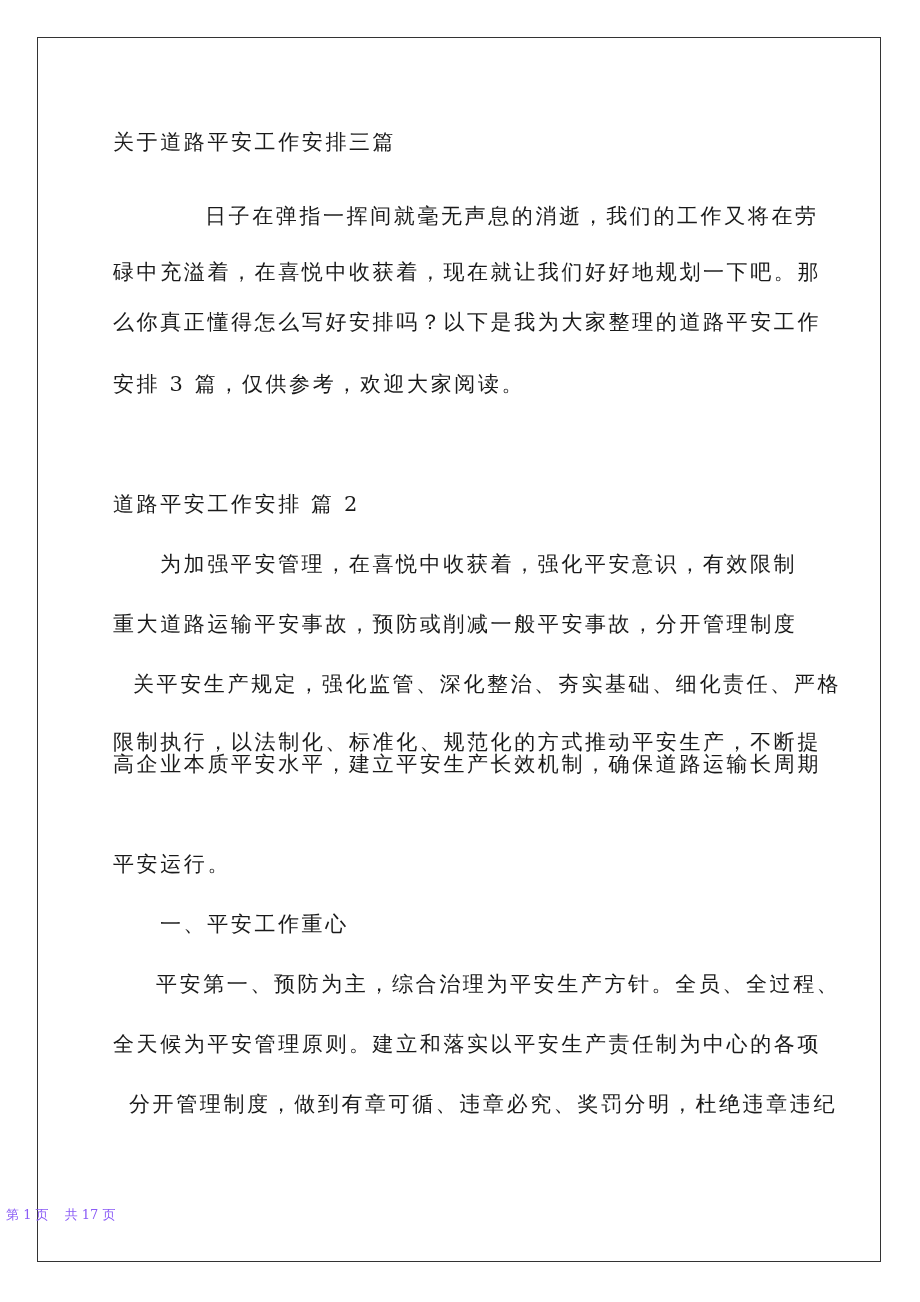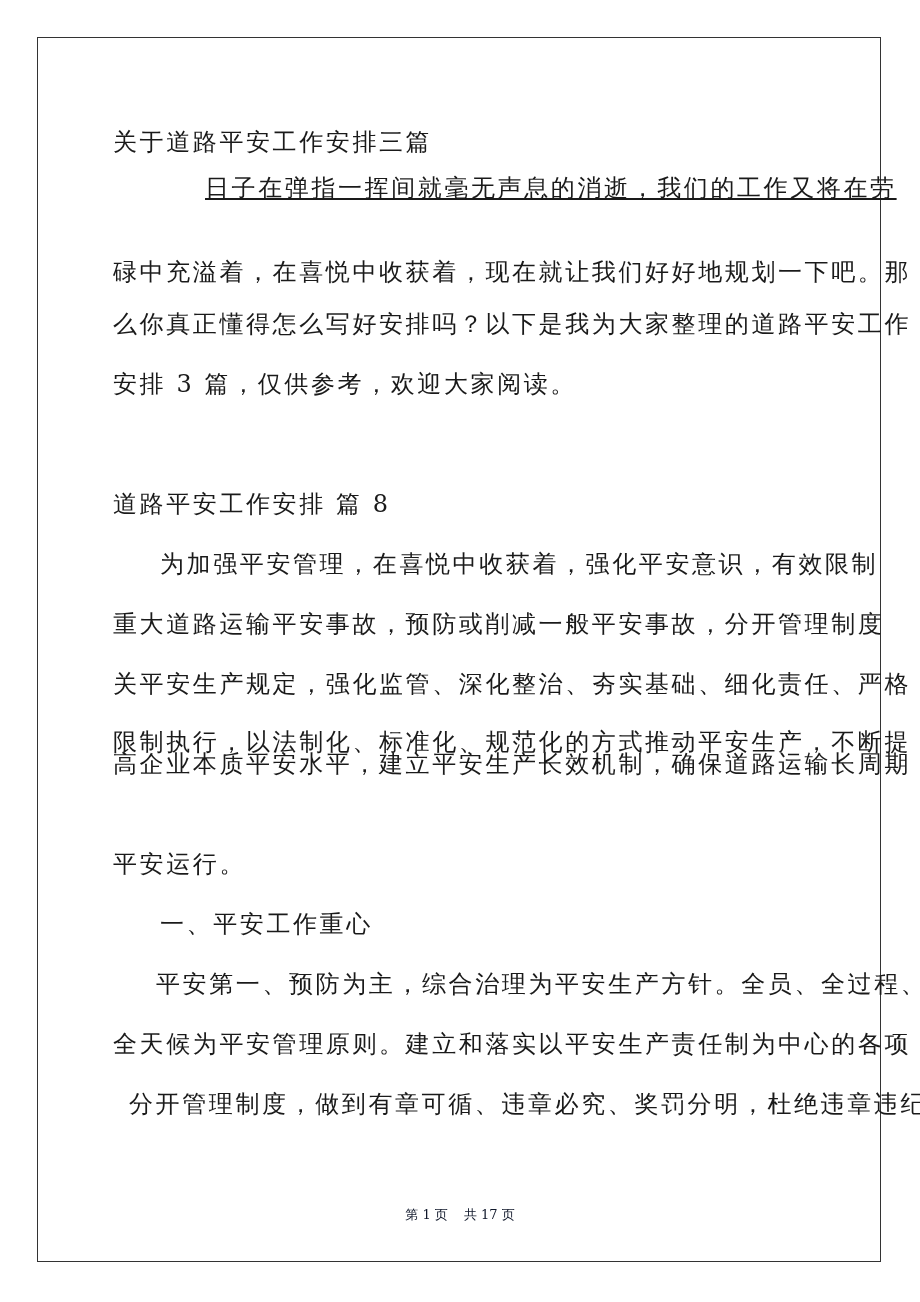--- a/index.html
+++ b/index.html
@@ -1,42 +1,42 @@
 <!DOCTYPE html>
 <html><head>
 <meta charset="utf-8">
 <style>
   html, body { margin: 0; padding: 0; background: #ffffff; }
   body { width: 920px; height: 1302px; position: relative; overflow: hidden;
          font-family: "DejaVu Serif", "Liberation Serif", serif; color: #1a1a1a; }
   .page-border { position: absolute; left: 37px; top: 37px; width: 844px; height: 1225px;
                  border: 1.5px solid #333333; box-sizing: border-box; }
-  .line { position: absolute; left: 113px; font-size: 24px; line-height: 24px;
+  .line { position: absolute; left: 113px; font-size: 21px; line-height: 24px;
           white-space: nowrap; letter-spacing: 2.6px; }
-  .footer { position: absolute; top: 1206px; left: 0; width: 920px; text-align: center;
-            font-size: 13px; color: #0f172a; }
+  .footer { position: absolute; top: 1206px; left: 0; width: 920px; 
+            font-size: 13px; color: #8b5cf6; }
   .footer span { margin: 0 6px; }
 </style>
 </head>
 <body>
 
 <div class="page-border"></div>
 
 <div class="line" style="top:130px;">关于道路平安工作安排三篇</div>
 
-<div class="line" style="top:176px; left:205px;text-decoration:underline;">日子在弹指一挥间就毫无声息的消逝，我们的工作又将在劳</div>
+<div class="line" style="top:204px; left:205px;">日子在弹指一挥间就毫无声息的消逝，我们的工作又将在劳</div>
 <div class="line" style="top:252px;margin-top:8px;">碌中充溢着，在喜悦中收获着，现在就让我们好好地规划一下吧。那</div>
-<div class="line" style="top:312px;">么你真正懂得怎么写好安排吗？以下是我为大家整理的道路平安工作</div>
+<div class="line" style="top:312px;font-family:Liberation Mono, monospace;">么你真正懂得怎么写好安排吗？以下是我为大家整理的道路平安工作</div>
 <div class="line" style="top:372px;">安排 3 篇，仅供参考，欢迎大家阅读。</div>
 
-<div class="line" style="top:492px;">道路平安工作安排  篇 8</div>
+<div class="line" style="top:492px;">道路平安工作安排  篇 2</div>
 
 <div class="line" style="top:552px; left:160px;">为加强平安管理，在喜悦中收获着，强化平安意识，有效限制</div>
 <div class="line" style="top:612px;">重大道路运输平安事故，预防或削减一般平安事故，分开管理制度</div>
-<div class="line" style="top:672px;">关平安生产规定，强化监管、深化整治、夯实基础、细化责任、严格</div>
+<div class="line" style="top:672px;margin-left:20px;">关平安生产规定，强化监管、深化整治、夯实基础、细化责任、严格</div>
 <div class="line" style="top:730px;text-align:center;">限制执行，以法制化、标准化、规范化的方式推动平安生产，不断提</div>
 <div class="line" style="top:752px;">高企业本质平安水平，建立平安生产长效机制，确保道路运输长周期</div>
 <div class="line" style="top:852px;">平安运行。</div>
 
 <div class="line" style="top:912px; left:160px;">一、平安工作重心</div>
 
 <div class="line" style="top:972px; left:156px;">平安第一、预防为主，综合治理为平安生产方针。全员、全过程、</div>
 <div class="line" style="top:1032px;">全天候为平安管理原则。建立和落实以平安生产责任制为中心的各项</div>
 <div class="line" style="top:1092px;margin-left:16px;">分开管理制度，做到有章可循、违章必究、奖罚分明，杜绝违章违纪</div>
 

